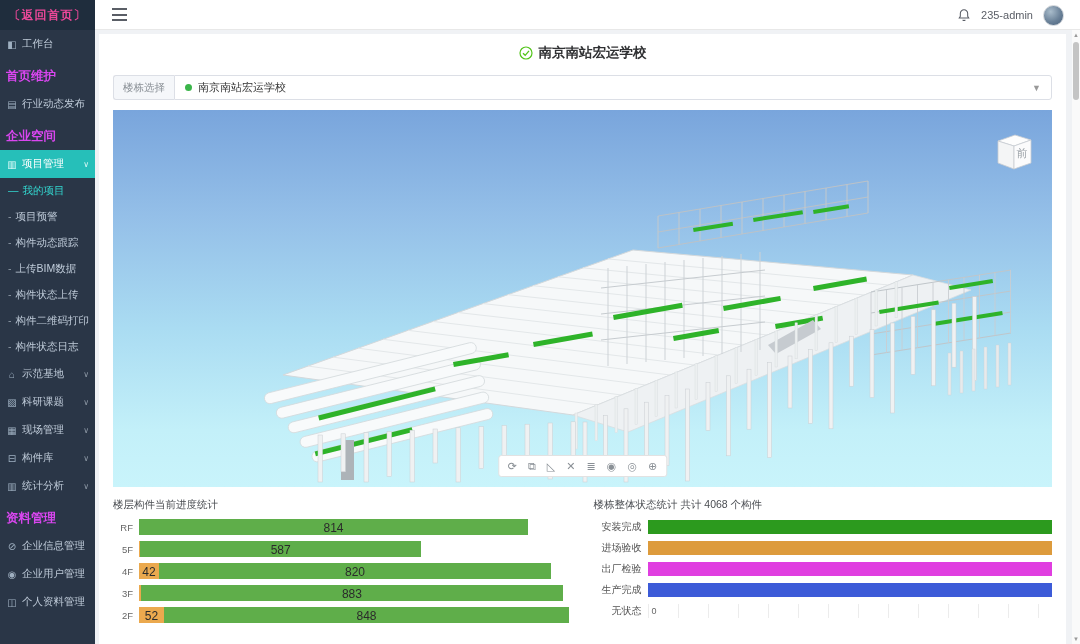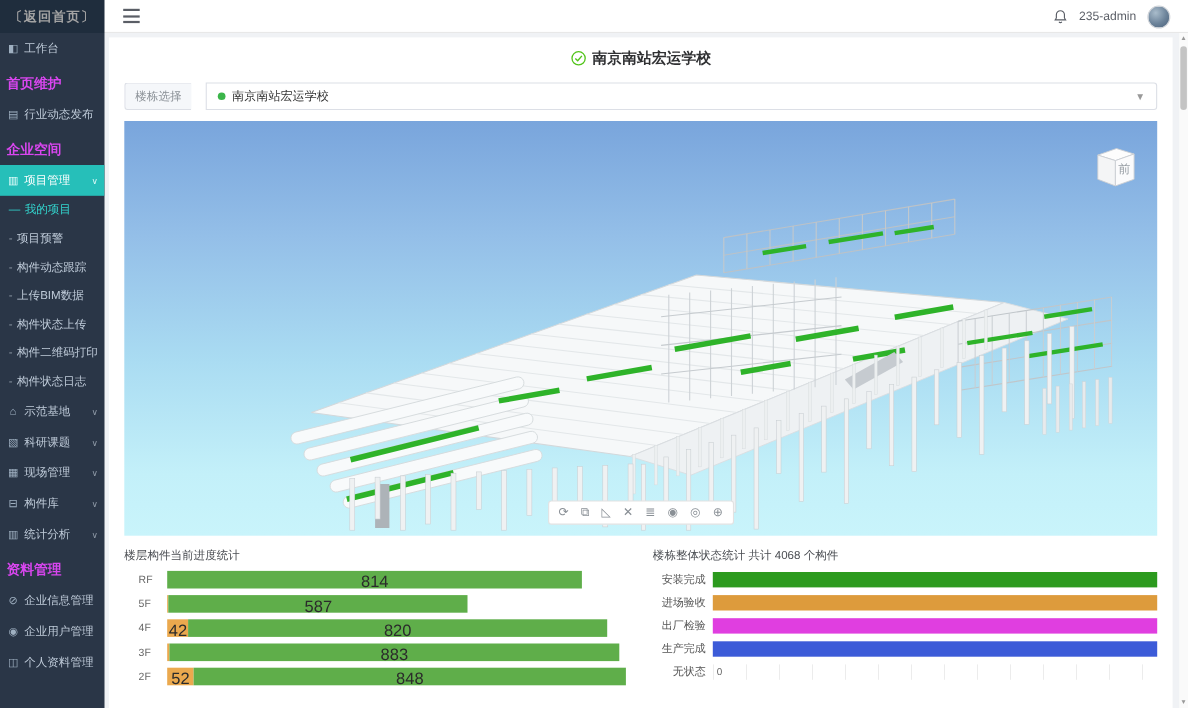--- a/index.html
+++ b/index.html
@@ -3,21 +3,21 @@
 <meta charset="utf-8">
 <style>
   * { box-sizing: border-box; margin: 0; padding: 0; }
   html,body { width:1080px; height:644px; overflow:hidden;
     font-family:"Liberation Sans","DejaVu Sans",sans-serif; background:#f0f2f5; }
 
   
   .topbar { position:absolute; top:0; left:0; width:1080px; height:30px;
     background:#fff; border-bottom:1px solid #e8e8e8; z-index:30; }
   .logo-btn { position:absolute; left:0; top:0; width:95px; height:30px;
-    background:#1f2d3d; color:#a3a3a3; font-size:12px; font-weight:bold;
+    background:#1f2d3d; color:#ec4899; font-size:12px; font-weight:bold;
     display:flex; align-items:center; justify-content:center; letter-spacing:1px; cursor:pointer; }
   .hamburger { position:absolute; left:112px; top:8px; width:15px; height:13px;
     display:flex; flex-direction:column; justify-content:space-between; cursor:pointer; }
   .hamburger i { display:block; height:2px; background:#5a5e66; }
   .top-right { position:absolute; right:16px; top:0; height:30px; display:flex; align-items:center; gap:10px; }
   .bell { width:14px; height:14px; color:#5a5e66; }
   .username { font-size:11px; color:#5a5e66; }
   .avatar { width:21px; height:21px; border-radius:50%;
     background:radial-gradient(circle at 35% 30%, #a9bccb 0%, #6b8299 55%, #49607a 100%);
     border:1px solid #d0d4d9; }
@@ -45,21 +45,21 @@
   .proj-title { display:flex; align-items:center; justify-content:center; gap:6px; height:26px; }
   .proj-title .t-txt { font-size:13.5px; font-weight:bold; color:#303133; }
 
   .tabs { display:flex; justify-content:center; gap:6px; height:27px; margin-top:2px; }
   .tab { position:relative; padding:5px 10px 0; font-size:11.5px; color:#555; cursor:pointer; }
   .tab.active { background:#e2e2e2; }
   .tab::after { content:""; position:absolute; left:0; right:0; bottom:0; height:2px; background:transparent; }
   .tab.u-blue::after { background:#3f8fe8; }
   .tab.u-green::after { background:#67c23a; }
 
-  .filter-row { display:flex; margin-top:9px; height:25px;gap:13px; }
+  .filter-row { display:flex; margin-top:9px; height:25px; }
   .filter-label { background:#f5f7fa; border:1px solid #dcdfe6; border-right:none;
     border-radius:3px 0 0 3px; padding:0 9px; font-size:10.5px; color:#8a9096;
     display:flex; align-items:center; }
   .filter-select { flex:1; border:1px solid #dcdfe6; border-radius:0 3px 3px 0;
     display:flex; align-items:center; gap:6px; padding:0 10px; font-size:11px; color:#333;
     background:#fff; cursor:pointer; }
   .dot { width:7px; height:7px; border-radius:50%; background:#3bb54a; flex:0 0 auto; }
   .sel-caret { margin-left:auto; font-size:9px; color:#999; }
 
   
@@ -70,24 +70,24 @@
   .v-toolbar { position:absolute; left:50%; transform:translateX(-50%); bottom:10px;
     background:#fff; border:1px solid #e2e2e2; border-radius:3px; padding:3px 9px;
     display:flex; gap:11px; }
   .tb-ico { font-size:11px; color:#8a9096; cursor:pointer; line-height:14px; }
 
   
   .charts { display:flex; gap:22px; margin-top:11px; }
   .chart { flex:1; min-width:0; }
   .chart-title { font-size:10.5px; color:#4a4d52; height:15px; }
   .lrow { display:flex; align-items:center; margin-top:6px; }
-  .lrow .cat { width:20px; margin-right:6px; font-size:9.5px; color:#666; flex:0 0 auto;margin-left:13px; }
+  .lrow .cat { width:20px; text-align:right; margin-right:6px; font-size:9.5px; color:#666; flex:0 0 auto; }
   .lrow .track { flex:1; height:16px; display:flex; }
   .seg { height:100%; position:relative; }
-  .seg .v { position:absolute; left:0; right:0; top:2px; text-align:center; font-size:15px; color:#2b2b2b; }
+  .seg .v { position:absolute; left:0; right:0; top:2px; text-align:center; font-size:12px; color:#2b2b2b; }
   .rrow { display:flex; align-items:center; margin-top:7px; }
   .rrow .cat { width:48px; text-align:right; margin-right:6px; font-size:10px; color:#555; flex:0 0 auto; }
   .rrow .track { flex:1; height:14px;
     background-image:repeating-linear-gradient(90deg,#ececec 0 1px,transparent 1px 30px);
     display:flex; align-items:center; }
   .rbar { height:100%; }
   .zero { font-size:9px; color:#666; margin-left:4px; }
 
   
   .pg-scroll { position:absolute; right:0; top:30px; bottom:0; width:8px; background:#fafafa; z-index:40; }

